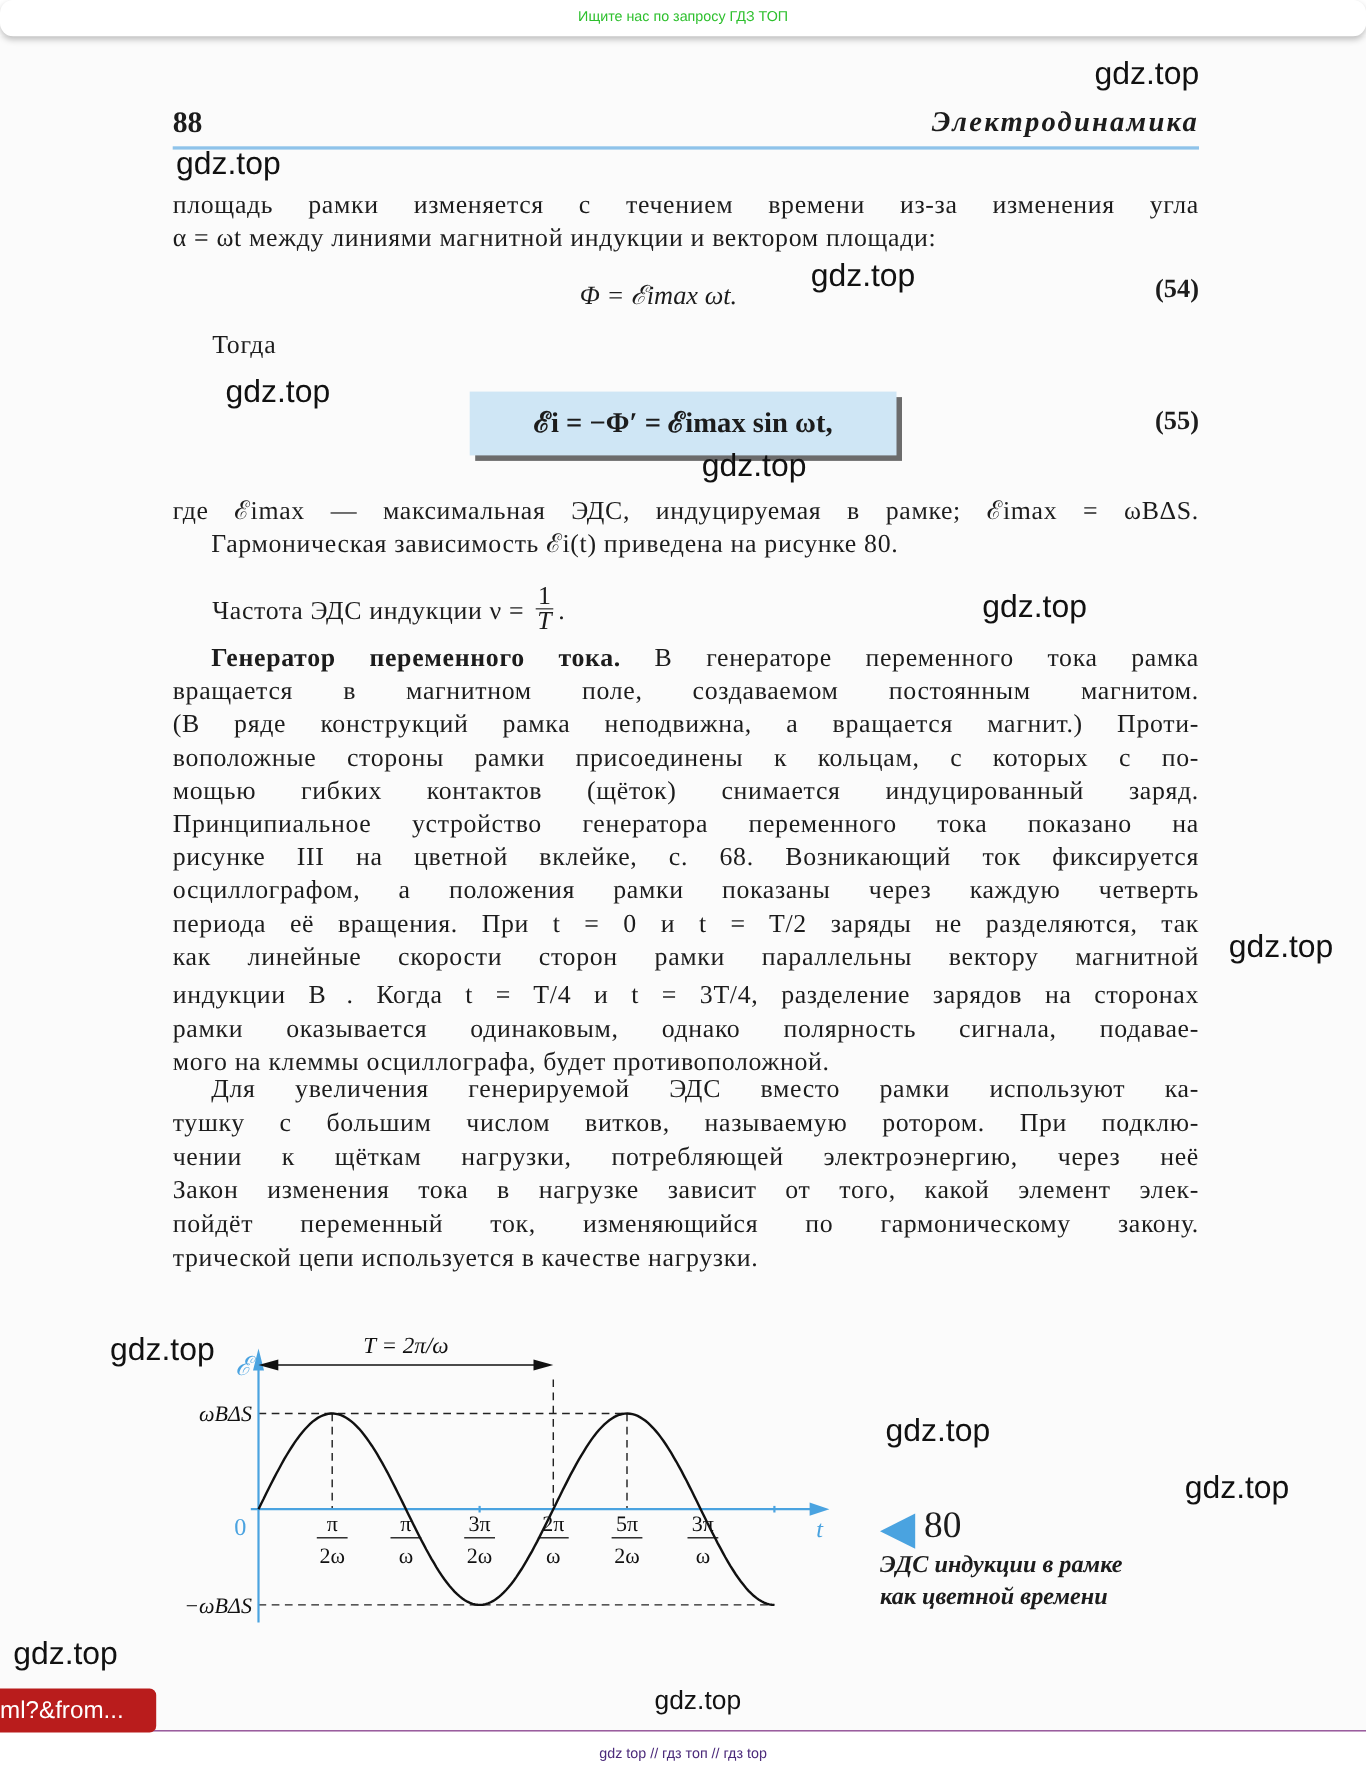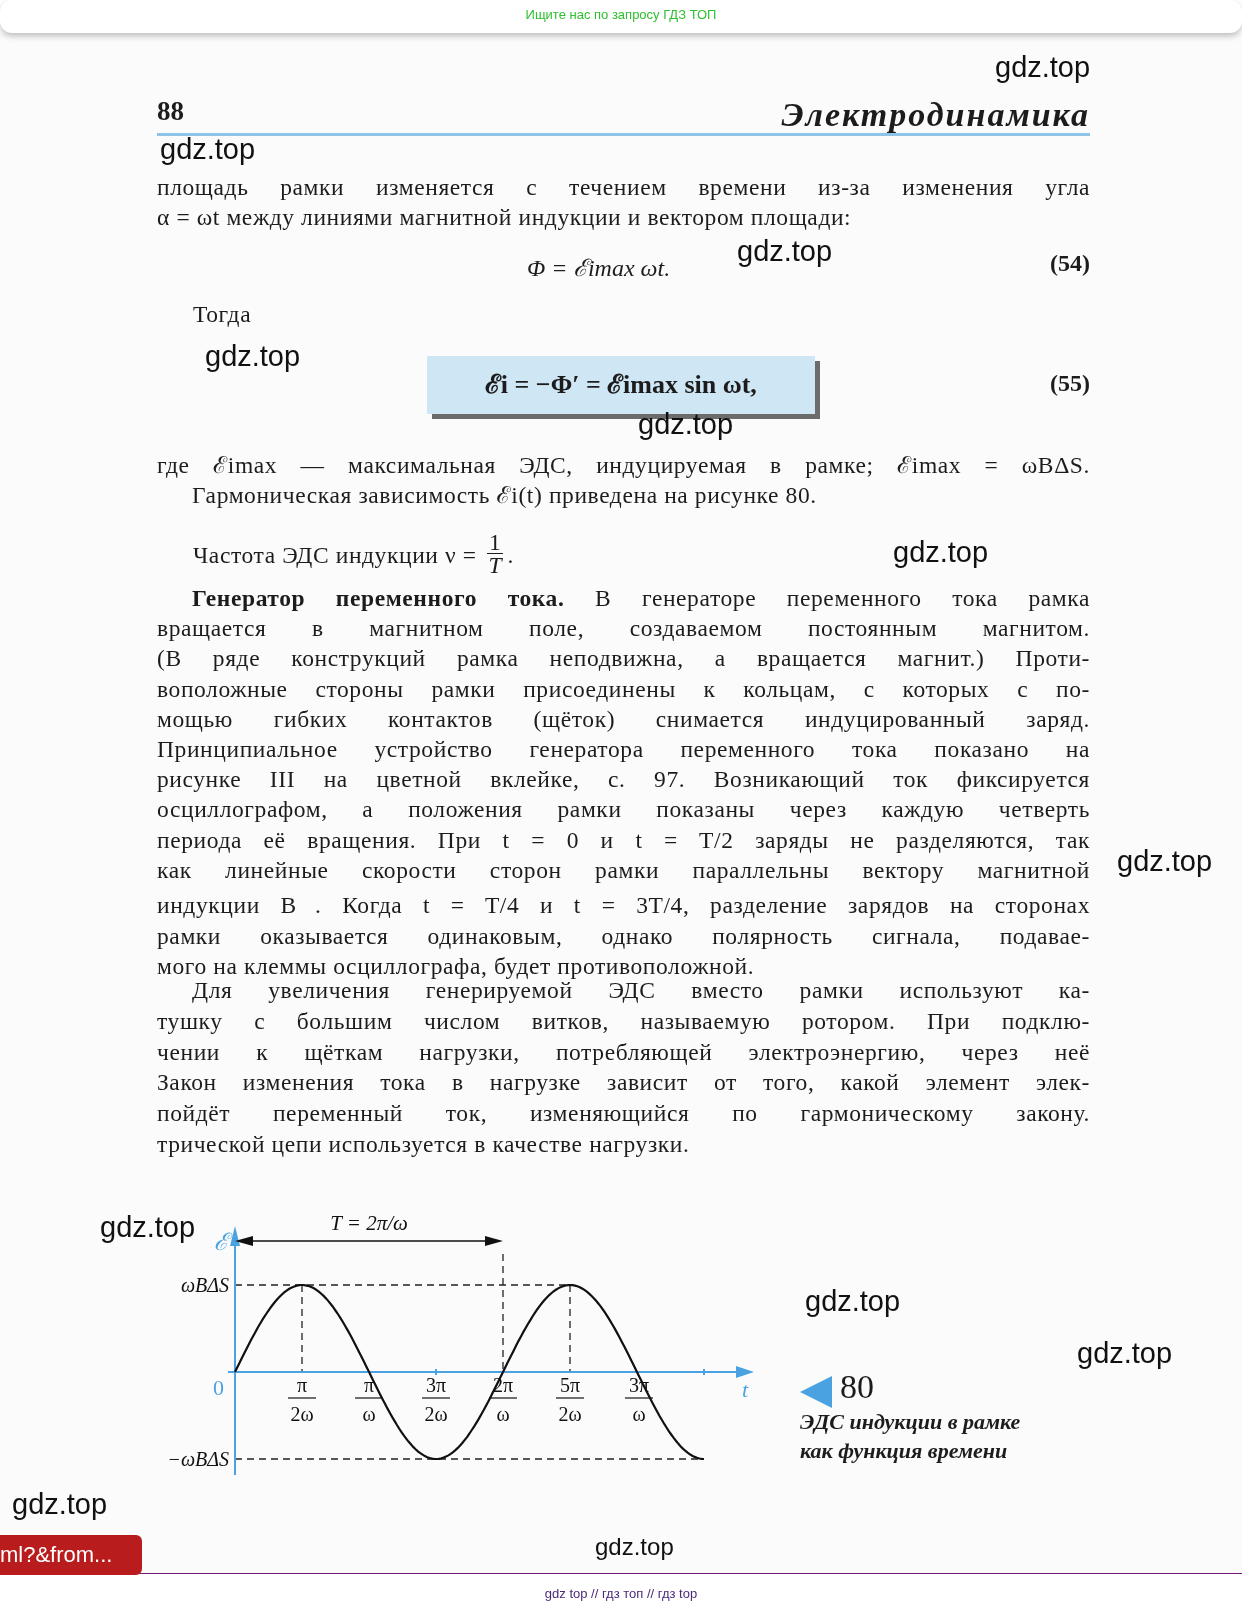--- a/index.html
+++ b/index.html
@@ -22,21 +22,21 @@
   }
   .page {
     position: absolute; left: 0; top: 33px; width: 1242px; height: 1540px;
     background: #fbfbfb;
   }
   .wm {
     position: absolute; font-family: "Liberation Sans", sans-serif;
     font-size: 29px; color: #111; white-space: nowrap; z-index: 4;
   }
   .hdr-num { position: absolute; left: 157px; top: 96px; font-size: 27px; font-weight: bold; font-family: "Liberation Serif", serif; }
-  .hdr-title { position: absolute; right: 152px; top: 96px; font-size: 34px; font-weight: bold; font-style: italic; letter-spacing: 2px; font-family: "Liberation Serif", serif; }
+  .hdr-title { position: absolute; right: 152px; top: 96px; font-size: 26px; font-weight: bold; font-style: italic; letter-spacing: 2px; font-family: "Liberation Serif", serif; }
   .hdr-rule { position: absolute; left: 157px; top: 133px; width: 933px; height: 3px; background: #8fc3ea; }
   .txt {
     position: absolute; left: 157px; width: 933px;
     font-family: "Liberation Serif", serif; font-size: 23.5px; line-height: 30.2px;
     letter-spacing: 0.6px;
   }
   .line { display: block; white-space: nowrap; }
   .jline { display: block; text-align: justify; text-align-last: justify; white-space: normal; height: 30.2px; overflow: hidden; }
   .ind { padding-left: 35px; }
   .eqn { position: absolute; font-family: "Liberation Serif", serif; font-size: 24px; }
@@ -118,21 +118,21 @@
   </span><span>.</span>
 </div>
 
 <div class="txt" style="top:583px">
   <span class="jline ind"><b>Генератор переменного тока.</b><span> В генераторе переменного тока рамка</span></span>
   <span class="jline">вращается в магнитном поле, создаваемом постоянным магнитом.</span>
   <span class="jline">(В ряде конструкций рамка неподвижна, а вращается магнит.) Проти-</span>
   <span class="jline">воположные стороны рамки присоединены к кольцам, с которых с по-</span>
   <span class="jline">мощью гибких контактов (щёток) снимается индуцированный заряд.</span>
   <span class="jline">Принципиальное устройство генератора переменного тока показано на</span>
-  <span class="jline">рисунке III на цветной вклейке, с. 97. Возникающий ток фиксируется</span>
+  <span class="jline">рисунке III на цветной вклейке, с. 68. Возникающий ток фиксируется</span>
   <span class="jline">осциллографом, а положения рамки показаны через каждую четверть</span>
   <span class="jline">периода её вращения. При t = 0 и t = T/2 заряды не разделяются, так</span>
   <span class="jline">как линейные скорости сторон рамки параллельны вектору магнитной</span>
   <span class="jline" style="height:36px;line-height:40px">индукции B⃗. Когда t = T/4 и t = 3T/4, разделение зарядов на сторонах</span>
   <span class="jline">рамки оказывается одинаковым, однако полярность сигнала, подавае-</span>
   <span class="line">мого на клеммы осциллографа, будет противоположной.</span>
 </div>
 
 <div class="txt" style="top:975px;line-height:30.8px">
   <span class="jline ind" style="height:30.8px">Для увеличения генерируемой ЭДС вместо рамки используют ка-</span>
@@ -184,20 +184,20 @@
       <polygon points="503,1241 485,1236 485,1246" fill="#111"></polygon>
       <text x="369" y="1230" font-size="21" text-anchor="middle" font-style="italic" fill="#111">T = 2π/ω</text>
       <path d="M235.0 1372.0 L237.3 1367.2 L239.7 1362.5 L242.0 1357.7 L244.4 1353.0 L246.7 1348.4 L249.1 1343.8 L251.4 1339.3 L253.8 1335.0 L256.1 1330.7 L258.4 1326.5 L260.8 1322.5 L263.1 1318.7 L265.5 1315.0 L267.8 1311.5 L270.2 1308.1 L272.5 1305.0 L274.9 1302.0 L277.2 1299.3 L279.6 1296.8 L281.9 1294.5 L284.2 1292.4 L286.6 1290.6 L288.9 1289.0 L291.3 1287.7 L293.6 1286.7 L296.0 1285.9 L298.3 1285.3 L300.7 1285.0 L303.0 1285.0 L305.4 1285.3 L307.7 1285.8 L310.0 1286.5 L312.4 1287.6 L314.7 1288.8 L317.1 1290.4 L319.4 1292.2 L321.8 1294.2 L324.1 1296.4 L326.5 1298.9 L328.8 1301.6 L331.1 1304.5 L333.5 1307.7 L335.8 1311.0 L338.2 1314.5 L340.5 1318.1 L342.9 1322.0 L345.2 1326.0 L347.6 1330.1 L349.9 1334.3 L352.3 1338.7 L354.6 1343.2 L356.9 1347.7 L359.3 1352.4 L361.6 1357.0 L364.0 1361.8 L366.3 1366.5 L368.7 1371.3 L371.0 1376.1 L373.4 1380.9 L375.7 1385.6 L378.0 1390.3 L380.4 1395.0 L382.7 1399.5 L385.1 1404.0 L387.4 1408.4 L389.8 1412.7 L392.1 1416.9 L394.5 1420.9 L396.8 1424.8 L399.1 1428.5 L401.5 1432.1 L403.8 1435.4 L406.2 1438.6 L408.5 1441.6 L410.9 1444.3 L413.2 1446.9 L415.6 1449.2 L417.9 1451.3 L420.3 1453.1 L422.6 1454.7 L424.9 1456.1 L427.3 1457.2 L429.6 1458.0 L432.0 1458.6 L434.3 1458.9 L436.7 1459.0 L439.0 1458.8 L441.4 1458.3 L443.7 1457.6 L446.0 1456.6 L448.4 1455.4 L450.7 1453.9 L453.1 1452.1 L455.4 1450.1 L457.8 1447.9 L460.1 1445.5 L462.5 1442.8 L464.8 1439.9 L467.2 1436.8 L469.5 1433.5 L471.8 1430.0 L474.2 1426.4 L476.5 1422.6 L478.9 1418.6 L481.2 1414.5 L483.6 1410.3 L485.9 1405.9 L488.3 1401.5 L490.6 1396.9 L492.9 1392.3 L495.3 1387.6 L497.6 1382.9 L500.0 1378.1 L502.3 1373.4 L504.7 1368.6 L507.0 1363.8 L509.4 1359.1 L511.7 1354.4 L514.1 1349.7 L516.4 1345.1 L518.7 1340.6 L521.1 1336.2 L523.4 1331.9 L525.8 1327.7 L528.1 1323.7 L530.5 1319.8 L532.8 1316.0 L535.2 1312.4 L537.5 1309.0 L539.8 1305.8 L542.2 1302.8 L544.5 1300.0 L546.9 1297.5 L549.2 1295.1 L551.6 1293.0 L553.9 1291.1 L556.3 1289.5 L558.6 1288.1 L561.0 1286.9 L563.3 1286.1 L565.6 1285.5 L568.0 1285.1 L570.3 1285.0 L572.7 1285.2 L575.0 1285.6 L577.4 1286.3 L579.7 1287.2 L582.1 1288.5 L584.4 1289.9 L586.8 1291.6 L589.1 1293.6 L591.4 1295.8 L593.8 1298.2 L596.1 1300.8 L598.5 1303.7 L600.8 1306.7 L603.2 1310.0 L605.5 1313.4 L607.9 1317.1 L610.2 1320.9 L612.5 1324.8 L614.9 1328.9 L617.2 1333.1 L619.6 1337.4 L621.9 1341.9 L624.3 1346.4 L626.6 1351.0 L629.0 1355.7 L631.3 1360.4 L633.7 1365.2 L636.0 1370.0 L638.3 1374.7 L640.7 1379.5 L643.0 1384.3 L645.4 1389.0 L647.7 1393.6 L650.1 1398.2 L652.4 1402.8 L654.8 1407.2 L657.1 1411.5 L659.4 1415.7 L661.8 1419.8 L664.1 1423.7 L666.5 1427.5 L668.8 1431.1 L671.2 1434.5 L673.5 1437.7 L675.9 1440.7 L678.2 1443.6 L680.5 1446.2 L682.9 1448.6 L685.2 1450.7 L687.6 1452.6 L689.9 1454.3 L692.3 1455.7 L694.6 1456.9 L697.0 1457.8 L699.3 1458.5 L701.7 1458.9 L704.0 1459.0 " fill="none" stroke="#111111" stroke-width="2.2"></path>
     </g>
 </svg>
 
 <div class="fig-caption">
   <div class="fig-tri"></div>
   <div class="fig-num">80</div>
   <div class="fig-text">ЭДС индукции в рамке</div>
-  <div class="fig-text">как функция времени</div>
+  <div class="fig-text">как цветной времени</div>
 </div>
 
 <div class="urlpill"><span>ml?&amp;from...</span></div>
 
 <div class="bottombar">
   <span>gdz top  //  гдз топ  //  гдз top</span>
 </div>
 
 </body></html>

